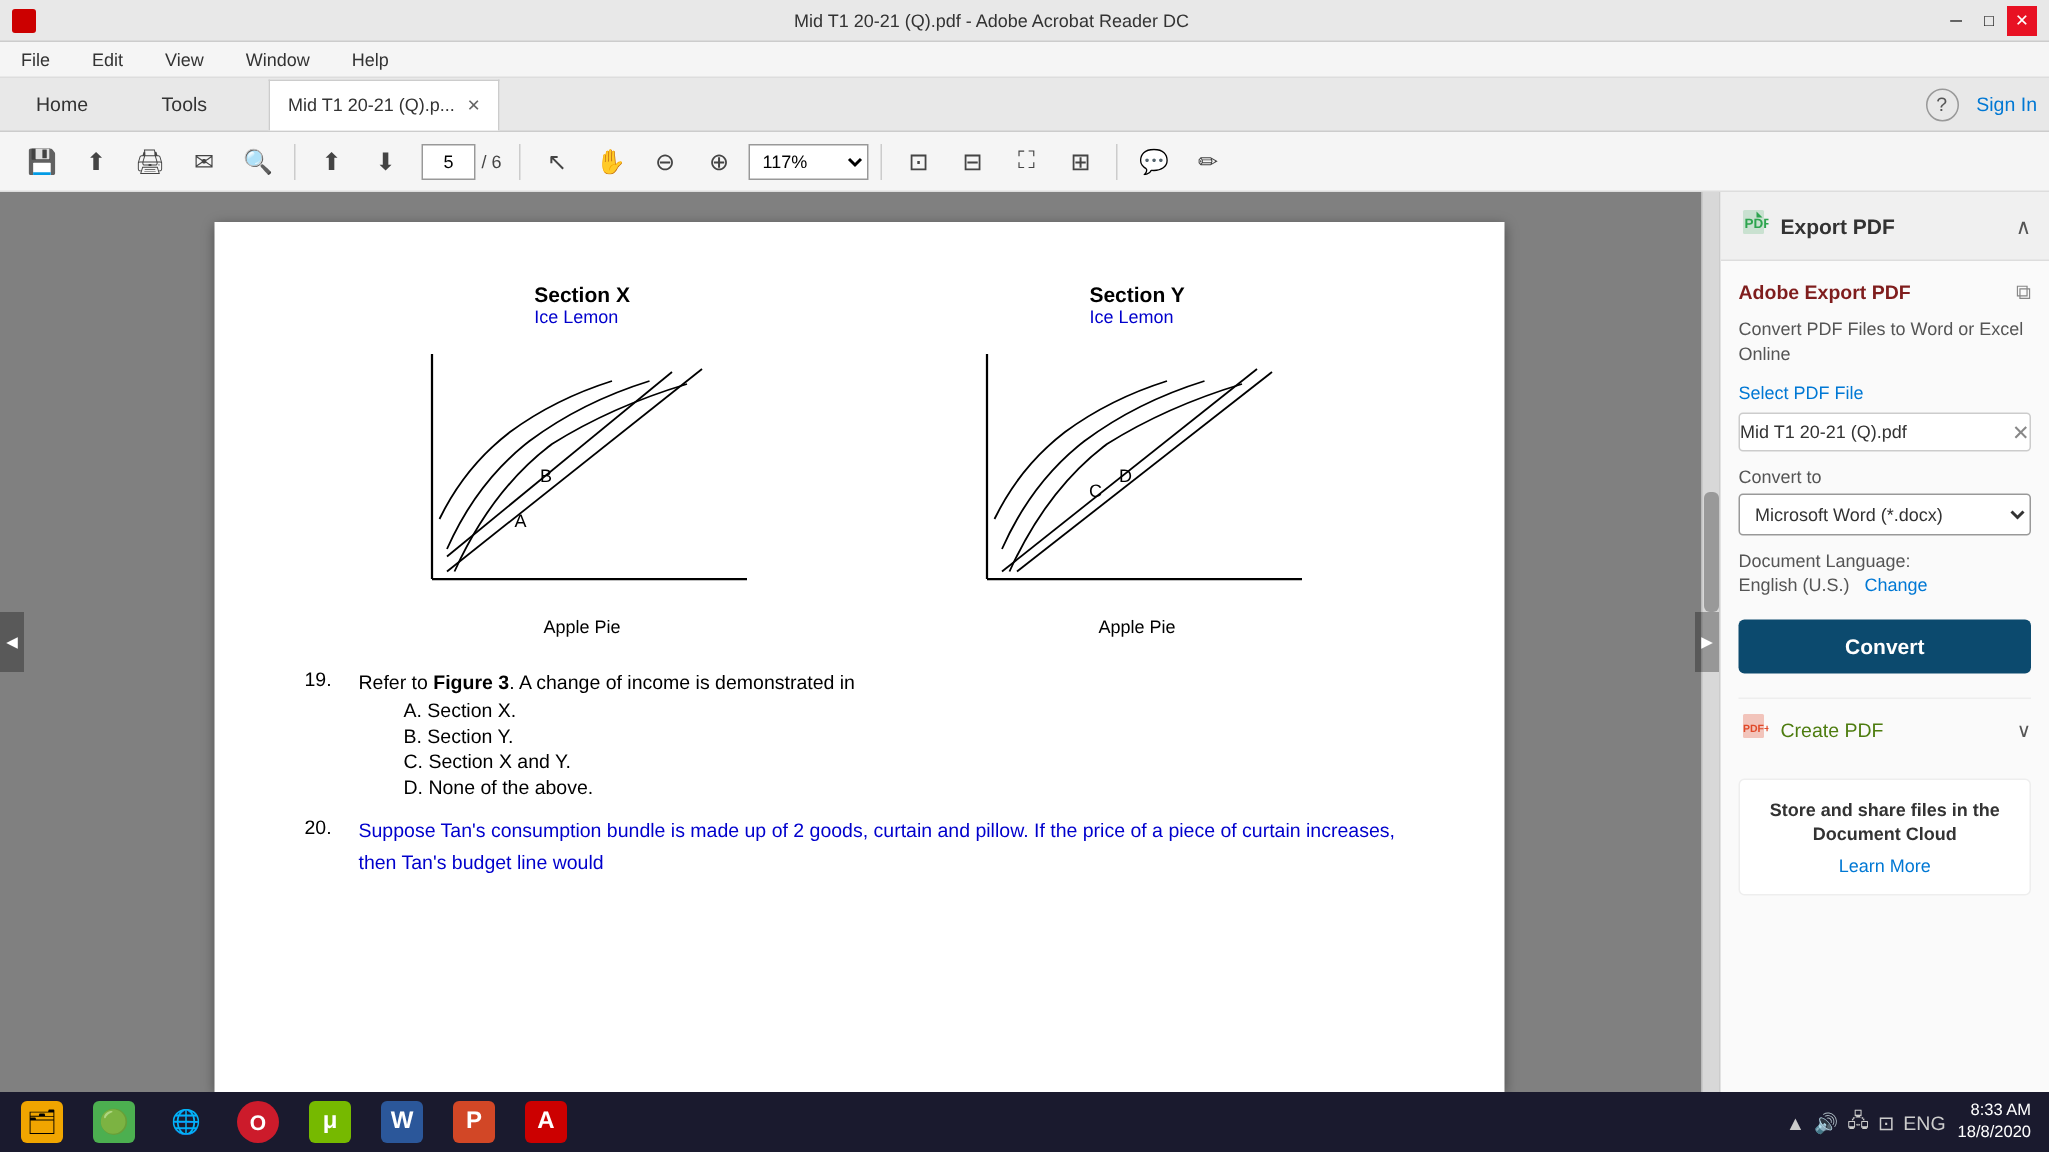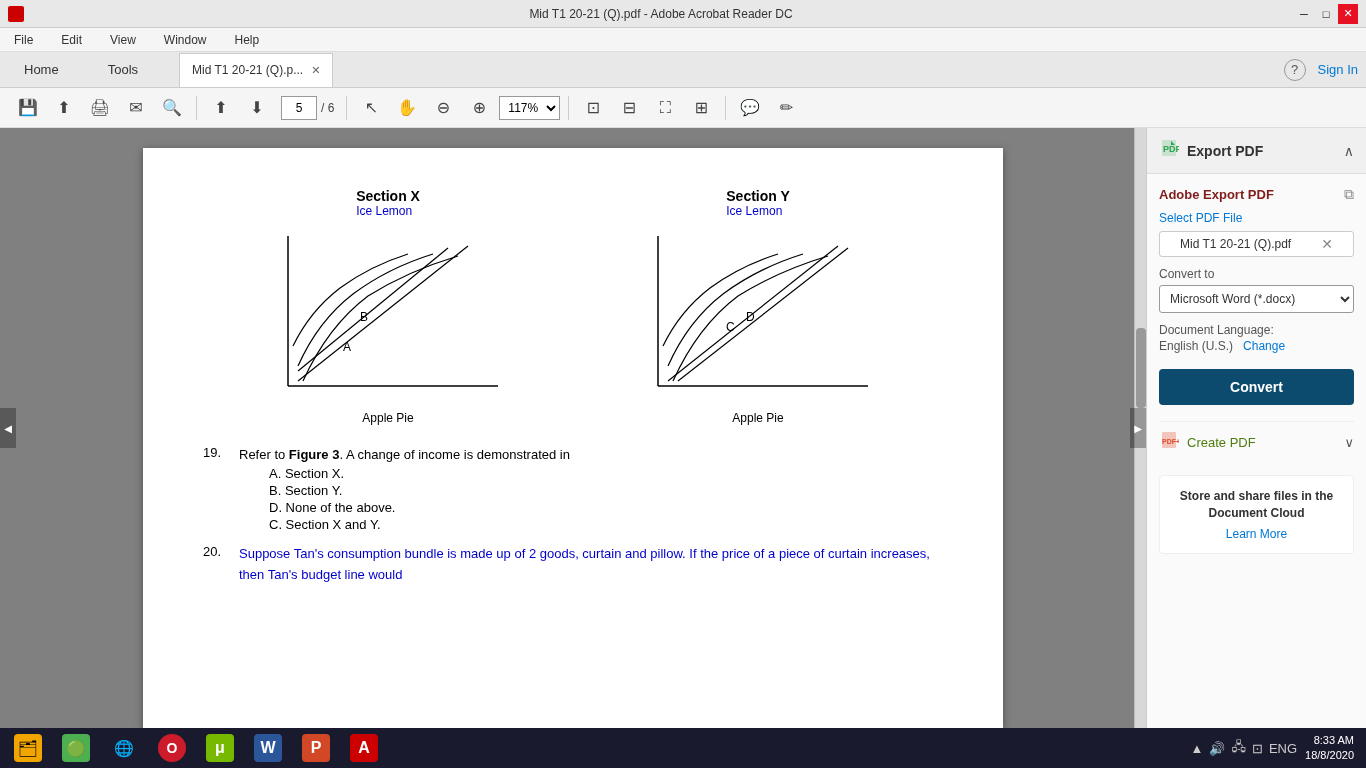--- a/index.html
+++ b/index.html
@@ -110,21 +110,21 @@
     .page-nav {
       display: flex; align-items: center; gap: 4px; margin: 0 4px;
     }
     .page-input {
       width: 36px; height: 24px; text-align: center;
       border: 1px solid #999; font-size: 12px; background: white;
     }
     .page-total { font-size: 12px; color: #444; }
     .zoom-select {
       height: 24px; font-size: 12px; border: 1px solid #999;
-      background: white; padding: 0 4px; width: 61px;
+      background: white; padding: 0 4px; width: 80px;
     }
 
     
     .main-area {
       display: flex;
       height: calc(768px - 28px - 24px - 36px - 40px - 40px);
       background: #888;
     }
 
     
@@ -188,21 +188,21 @@
       display: flex; align-items: center; justify-content: space-between;
       margin-bottom: 8px;
     }
     .adobe-export-title { font-size: 13px; font-weight: 600; color: #7f1d1d; }
     .copy-icon { font-size: 14px; color: #888; cursor: pointer; }
     .adobe-export-desc { font-size: 12px; color: #555; line-height: 1.4; margin-bottom: 10px; }
 
     .select-pdf-label { font-size: 12px; color: #0078d4; font-weight: 500; margin-bottom: 6px; }
     .pdf-file-row {
       display: flex; align-items: center; justify-content: space-between;
-      border: 1px solid #ccc; border-radius: 3px; padding: 4px 20px;
+      border: 1px solid #ccc; border-radius: 3px; padding: 4px 0;
       background: white; margin-bottom: 10px;
     }
     .pdf-filename { font-size: 12px; color: #333; }
     .pdf-file-remove { font-size: 14px; color: #888; cursor: pointer; }
 
     .convert-to-label { font-size: 12px; color: #555; margin-bottom: 4px; }
     .convert-select {
       width: 100%; height: 28px; border: 1px solid #999; border-radius: 3px;
       font-size: 12px; padding: 0 6px; background: white; margin-bottom: 10px;
       color: #333;
@@ -415,22 +415,22 @@
 
       <div style="display:flex; margin-bottom: 6px;">
         <span style="font-size:13px; min-width:36px;">19.</span>
         <div>
           <p style="font-size:13px; line-height:1.6;">
             Refer to <strong>Figure 3</strong>. A change of income is demonstrated in
           </p>
           <ul class="options-list">
             <li>A.   Section X.</li>
             <li>B.   Section Y.</li>
+            <li>C.   Section X and Y.</li>
             <li>D.   None of the above.</li>
-            <li>C.   Section X and Y.</li>
           </ul>
         </div>
       </div>
 
       <div style="display:flex; margin-top:10px;">
         <span style="font-size:13px; min-width:36px;">20.</span>
         <p style="font-size:13px; line-height:1.6; color:#0000cc;">Suppose Tan's consumption bundle is made up of 2 goods, curtain and pillow. If the price of a piece of curtain increases, then Tan's budget line would</p>
       </div>
     </div>
 
@@ -457,20 +457,21 @@
       <span class="panel-collapse">∧</span>
     </div>
 
     <div class="panel-body">
 
       <div class="adobe-export-section">
         <div class="adobe-export-header">
           <span class="adobe-export-title">Adobe Export PDF</span>
           <span class="copy-icon">⧉</span>
         </div>
+        <p class="adobe-export-desc">Convert PDF Files to Word or Excel Online</p>
 
         <div class="select-pdf-label">Select PDF File</div>
         <div class="pdf-file-row">
           <span class="pdf-filename">Mid T1 20-21 (Q).pdf</span>
           <span class="pdf-file-remove">✕</span>
         </div>
 
         <div class="convert-to-label">Convert to</div>
         <select class="convert-select">
           <option>Microsoft Word (*.docx)</option>

